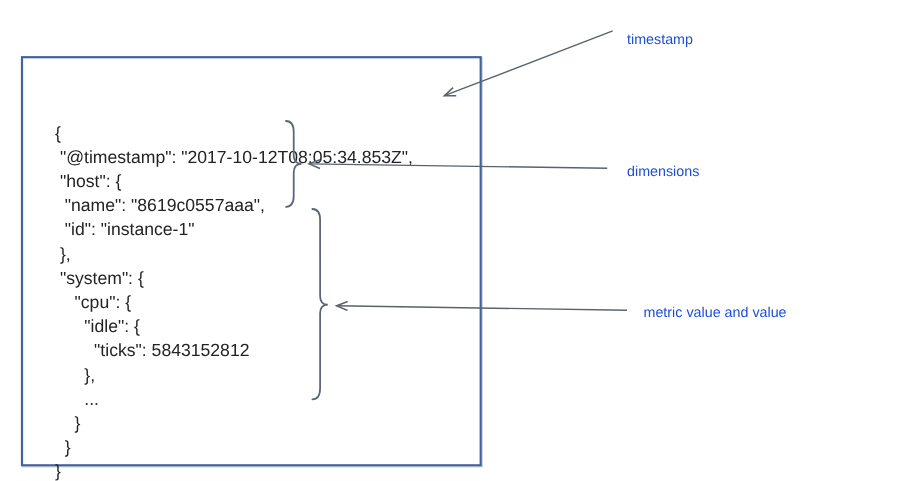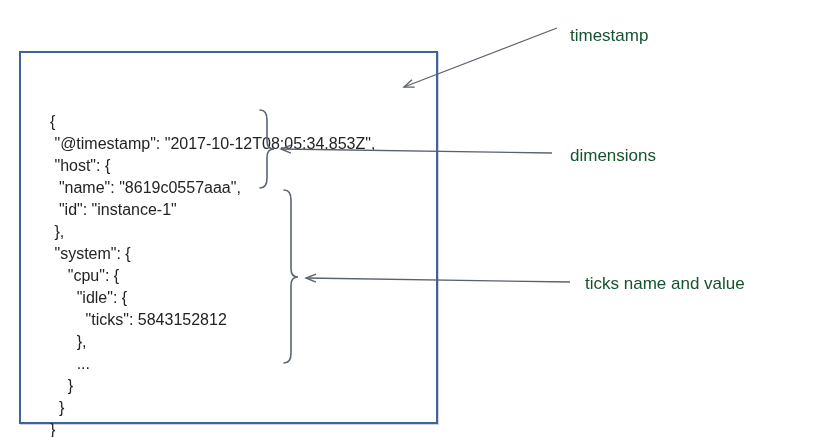--- a/index.html
+++ b/index.html
@@ -40,23 +40,23 @@
   .overlay {
     position: absolute;
     left: 0;
     top: 0;
     width: 817px;
     height: 437px;
     pointer-events: none;
   }
   .ann-label {
     position: absolute;
-    font-size: 17px;
+    font-size: 13px;
     line-height: 22px;
-    color: #14532d;
+    color: #1d4ed8;
     white-space: nowrap;
   }
   .label-timestamp { left: 570px; top: 25px; }
   .label-dimensions { left: 570px; top: 145px; text-align: right; }
   .label-metric { left: 585px; top: 273px; }
 </style>
 </head>
 <body>
 
 <div class="canvas">
@@ -94,15 +94,15 @@
 
     <line x1="552" y1="153" x2="281" y2="149" stroke="#5a626e" stroke-width="1.3" marker-end="url(#arrowhead)"></line>
 
     <line x1="570" y1="282" x2="306" y2="278" stroke="#5a626e" stroke-width="1.3" marker-end="url(#arrowhead)"></line>
   </svg>
 
   <div class="ann-label label-timestamp">timestamp</div>
 
   <div class="ann-label label-dimensions">dimensions</div>
 
-  <div class="ann-label label-metric">ticks name and value</div>
+  <div class="ann-label label-metric">metric value and value</div>
 
 </div>
 
 </body></html>

